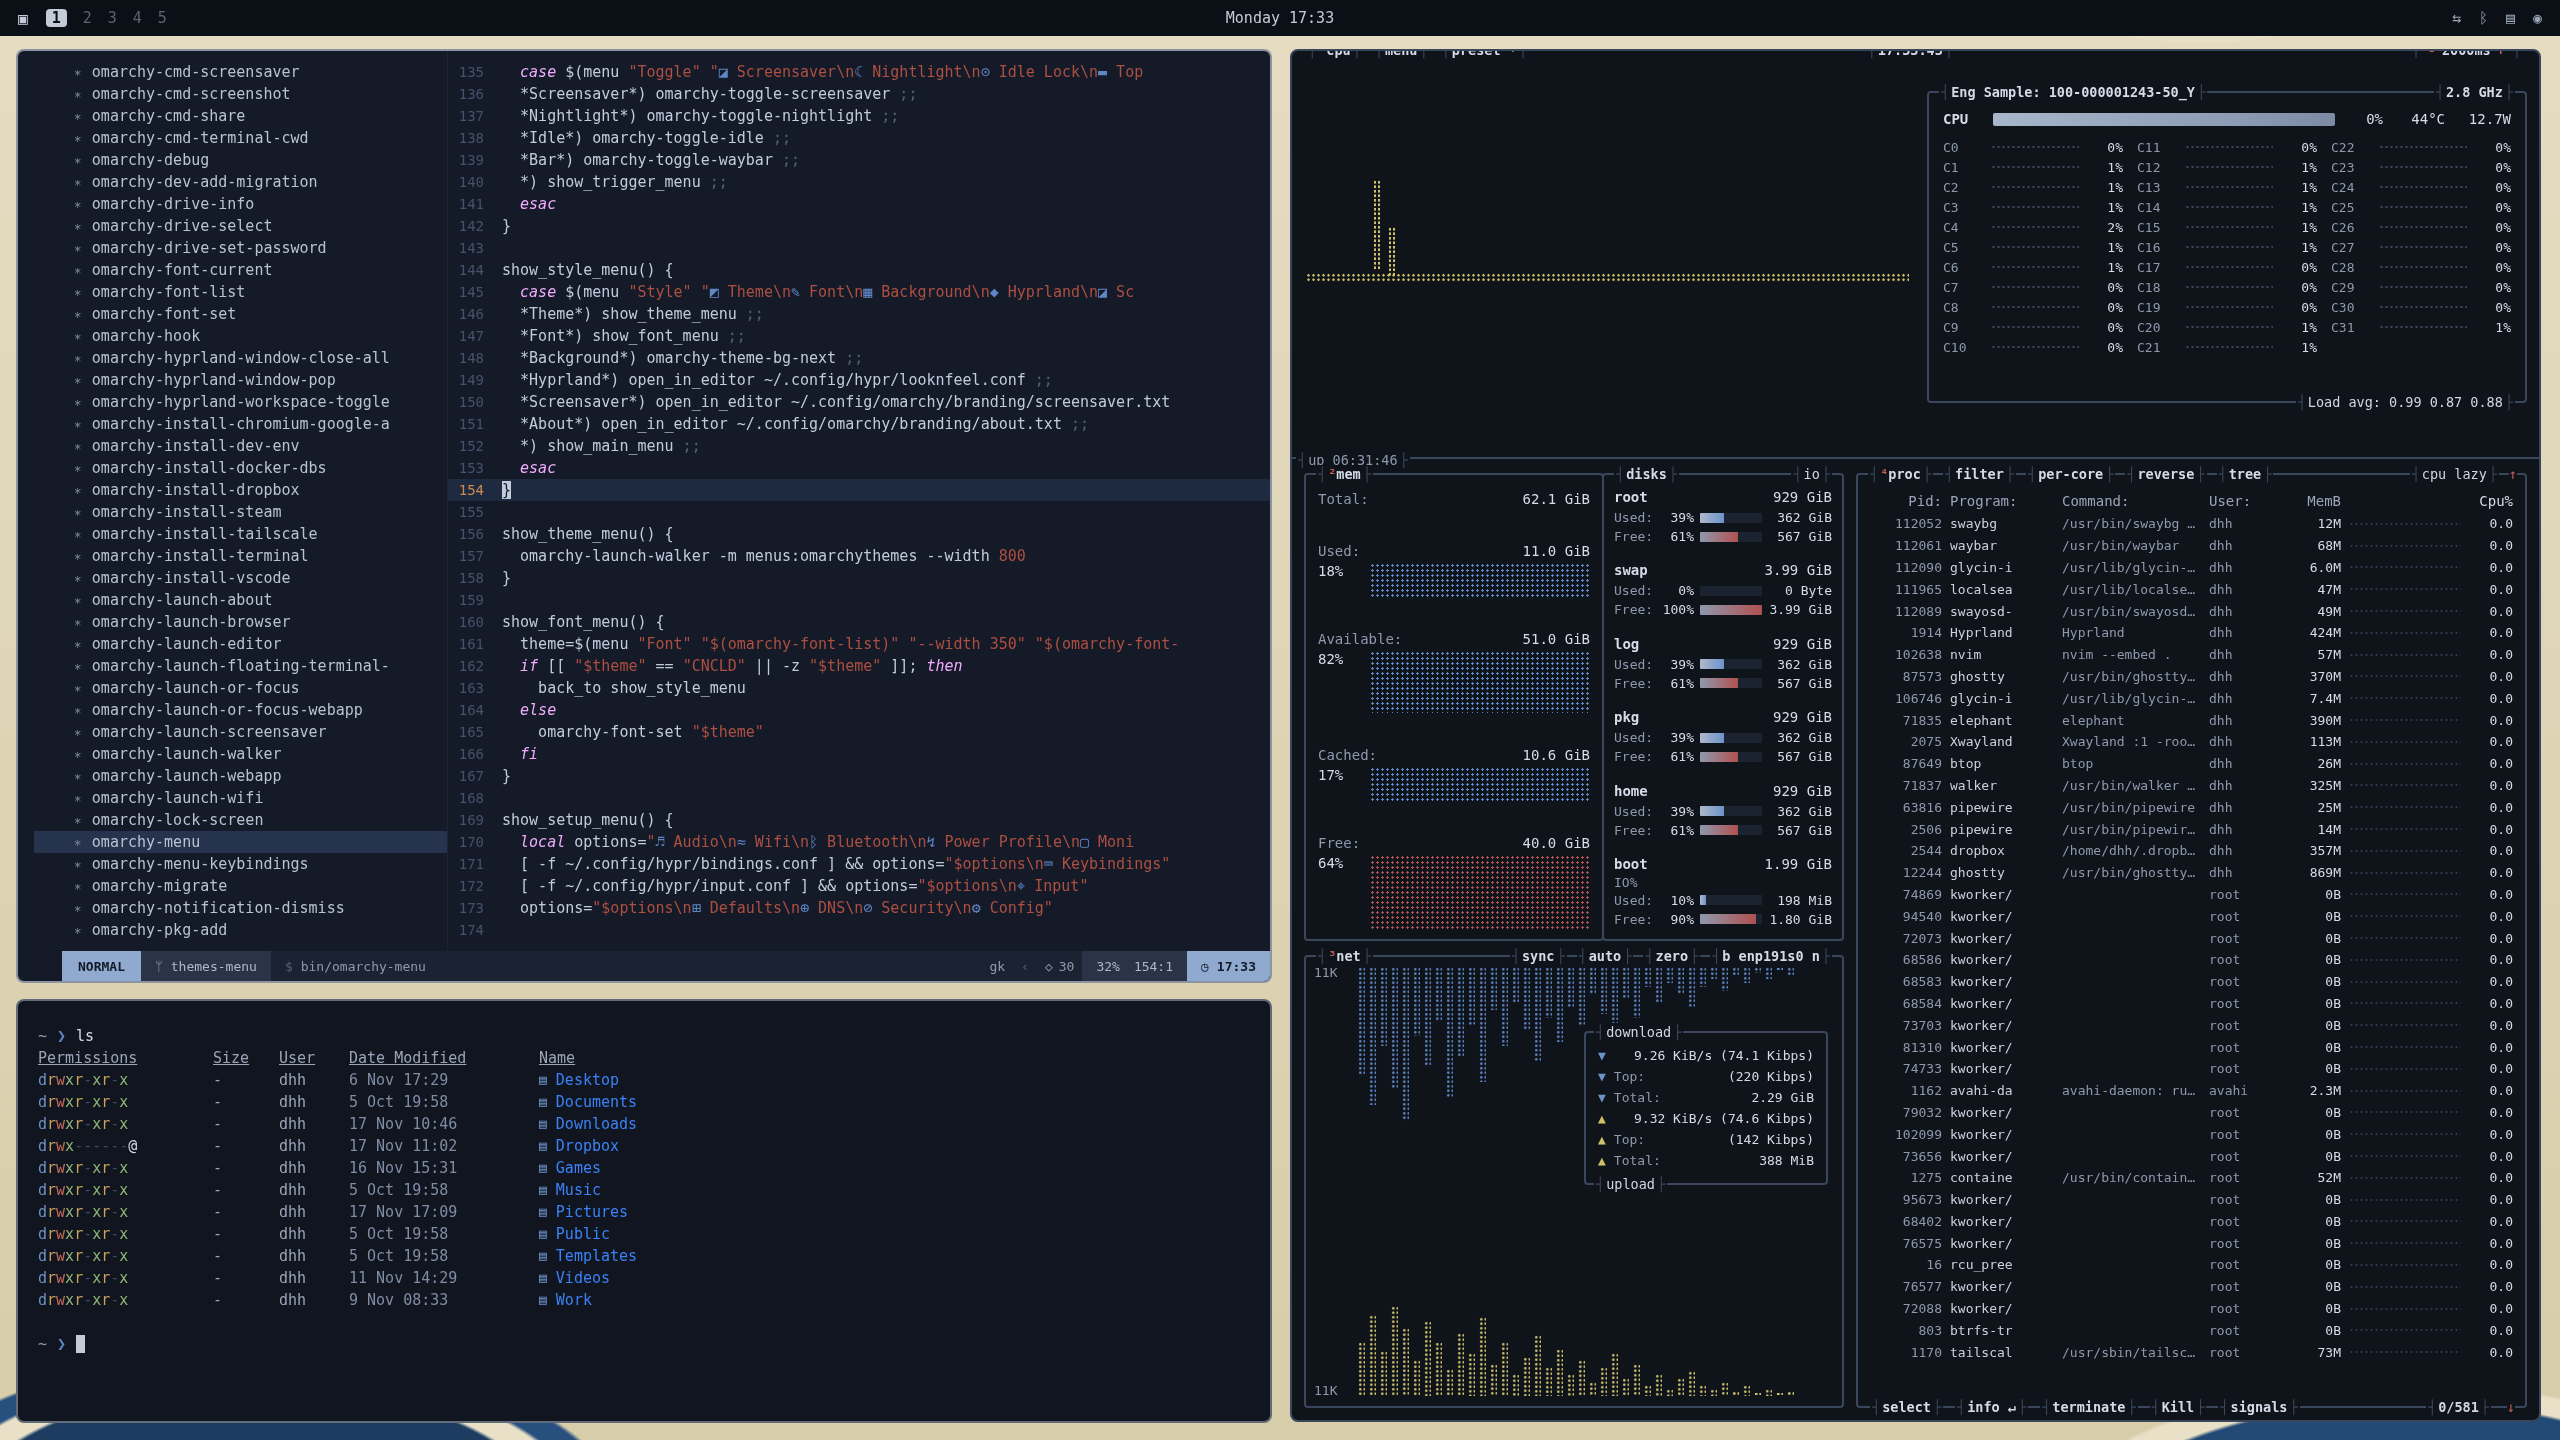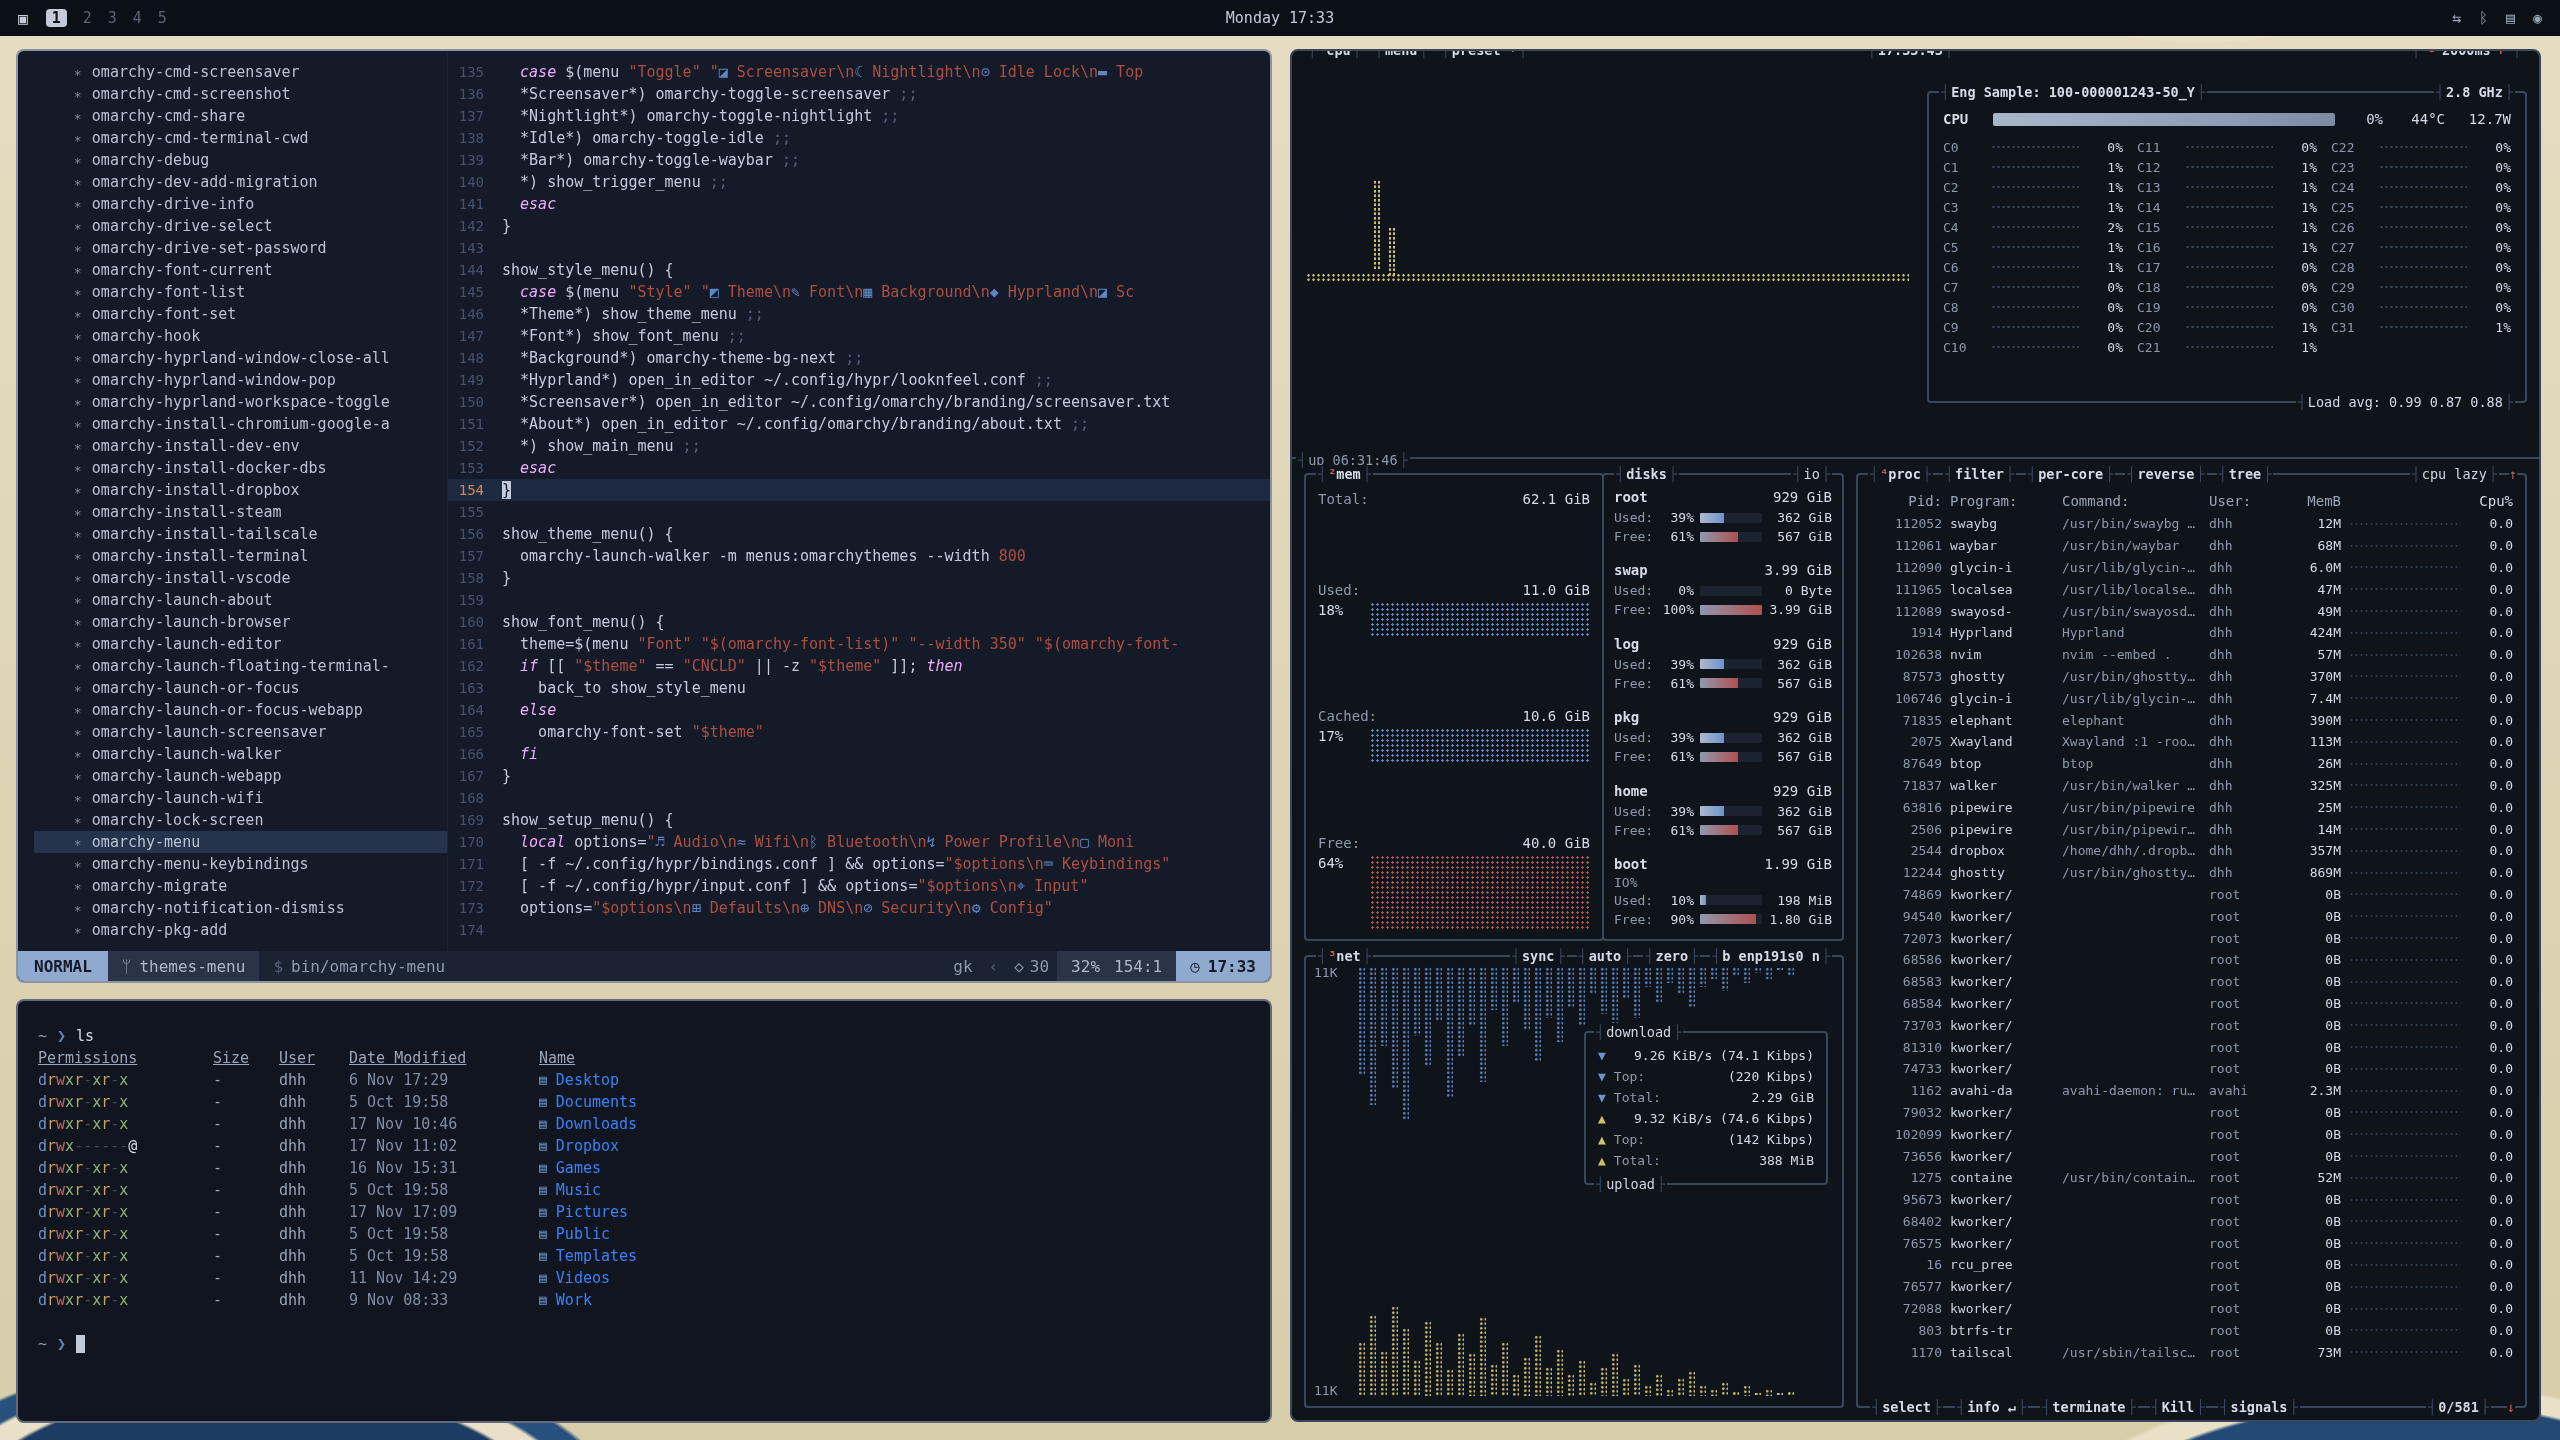--- a/index.html
+++ b/index.html
@@ -49,21 +49,21 @@
   .ctext{white-space:pre;}
   .tok-p{color:#c2cbdc;}
   .tok-k{color:#f0abfc;font-style:italic;}
   .tok-s{color:#ad4f41;}
   .tok-b{color:#5f86c4;}
   .tok-d{color:#55607a;}
   .tok-f{color:#c2cbdc;}
   .tok-num{color:#ad4f41;}
   .cursor{background:#c2cbdc;color:#141a28 !important;}
 
-  .statusline{height:30px;display:flex;align-items:stretch;background:#1b2332;font-size:16px;}
+  .statusline{height:30px;display:flex;align-items:stretch;background:#1b2332;font-size:13px;margin-left:44px;}
   .statusline>span{display:flex;align-items:center;}
   .sl-mode{background:#8fa9cf;color:#141a28;font-weight:bold;padding:0 16px;}
   .sl-branch{background:#2a3347;color:#aeb8c9;padding:0 14px;gap:8px;}
   .sl-bicon{color:#8e99ad;}
   .sl-path{background:#1b2332;color:#8e99ad;padding:0 14px;gap:8px;}
   .sl-dollar{color:#55607a;}
   .sl-fill{flex:1;background:#1b2332;}
   .sl-dim{color:#8e99ad;padding:0 8px;}
   .sl-sep{color:#55607a;}
   .sl-plug{color:#8e99ad;margin-right:6px;}
@@ -1080,20 +1080,30 @@
                 </div>
               </div>
               <div class="mstat">
                 <div class="mline">
                   <span class="mlabel">Used:</span>
                   <span class="mval">11.0 GiB</span>
                 </div>
                 <div class="mline2">
                   <span class="mpct">18%</span>
                   <span class="mgraph blue" style="height: 34px;"></span>
+                </div>
+              </div>
+              <div class="mstat">
+                <div class="mline">
+                  <span class="mlabel">Available:</span>
+                  <span class="mval">51.0 GiB</span>
+                </div>
+                <div class="mline2">
+                  <span class="mpct">82%</span>
+                  <span class="mgraph blue" style="height: 62px;"></span>
                 </div>
               </div>
               <div class="mstat">
                 <div class="mline">
                   <span class="mlabel">Cached:</span>
                   <span class="mval">10.6 GiB</span>
                 </div>
                 <div class="mline2">
                   <span class="mpct">17%</span>
                   <span class="mgraph blue" style="height: 34px;"></span>

